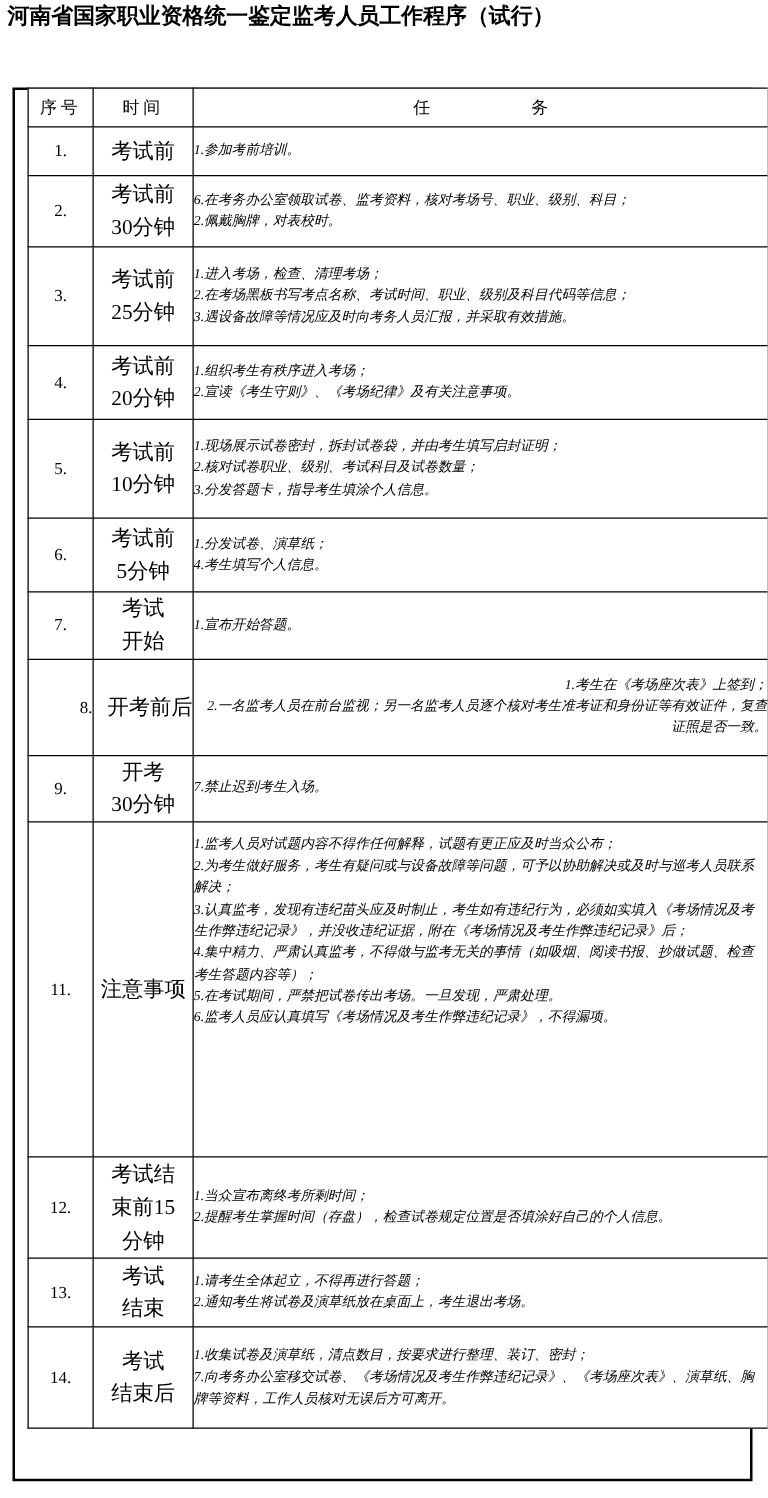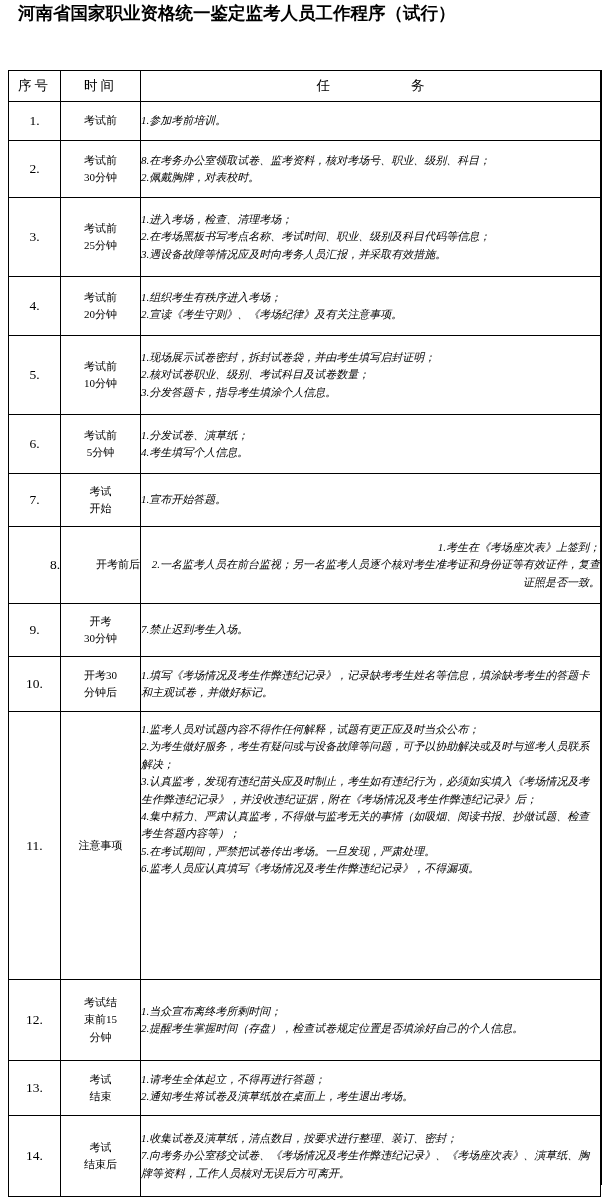--- a/index.html
+++ b/index.html
@@ -12,34 +12,33 @@
     height: 1198px;
     font-family: "Liberation Serif", "DejaVu Serif", serif;
     color: #000000;
     overflow: hidden;
   }
   .page {
     position: relative;
     width: 554px;
     height: 1198px;
     box-sizing: border-box;
-    padding-left: 12px;
   }
   .doc-title {
     font-family: "DejaVu Sans", "Liberation Sans", sans-serif;
     font-weight: bold;
     font-size: 17.5px;
     letter-spacing: 0px;
     line-height: 1.1;
     padding: 4px 0 0 6px;
     white-space: nowrap;
   }
   table.proc {
     position: absolute;
-    left: 8px;
+    left: 22px;
     top: 70px;
     width: 592px;
     border-collapse: collapse;
     table-layout: fixed;
     background: #ffffff;
   }
   table.proc td,
   table.proc th {
     border: 1px solid #000000;
     vertical-align: middle;
@@ -78,21 +77,21 @@
     letter-spacing: 18px;
     padding-left: 18px;
   }
   td.no {
     text-align: center;
     font-size: 13.5px;
     font-family: "Liberation Serif", "DejaVu Serif", serif;
   }
   td.time {
     text-align: center;
-    font-size: 11px;
+    font-size: 17px;
     line-height: 1.55;
   }
   td.task {
     text-align: left;
     font-size: 11px;
     line-height: 1.58;
     padding: 5px 4px 5px 5px;
     font-style: italic;
   }
   td.task .ln {
@@ -148,21 +147,21 @@
             <span class="ln">1.参加考前培训。</span>
           </td>
         </tr>
         <tr class="row2">
           <td class="no">2.</td>
           <td class="time">
             <div>考试前</div>
             <div>30分钟</div>
           </td>
           <td class="task">
-            <span class="ln">8.在考务办公室领取试卷、监考资料，核对考场号、职业、级别、科目；</span>
+            <span class="ln">6.在考务办公室领取试卷、监考资料，核对考场号、职业、级别、科目；</span>
             <span class="ln">2.佩戴胸牌，对表校时。</span>
           </td>
         </tr>
         <tr class="row3">
           <td class="no">3.</td>
           <td class="time">
             <div>考试前</div>
             <div>25分钟</div>
           </td>
           <td class="task">
@@ -226,30 +225,20 @@
           </td>
         </tr>
         <tr class="row9">
           <td class="no">9.</td>
           <td class="time">
             <div>开考</div>
             <div>30分钟</div>
           </td>
           <td class="task">
             <span class="ln">7.禁止迟到考生入场。</span>
-          </td>
-        </tr>
-        <tr class="row10">
-          <td class="no">10.</td>
-          <td class="time">
-            <div>开考30</div>
-            <div>分钟后</div>
-          </td>
-          <td class="task">
-            <span class="ln">1.填写《考场情况及考生作弊违纪记录》，记录缺考考生姓名等信息，填涂缺考考生的答题卡和主观试卷，并做好标记。</span>
           </td>
         </tr>
         <tr class="row11">
           <td class="no">11.</td>
           <td class="time">
             <div>注意事项</div>
           </td>
           <td class="task">
             <span class="ln">1.监考人员对试题内容不得作任何解释，试题有更正应及时当众公布；</span>
             <span class="ln">2.为考生做好服务，考生有疑问或与设备故障等问题，可予以协助解决或及时与巡考人员联系解决；</span>

